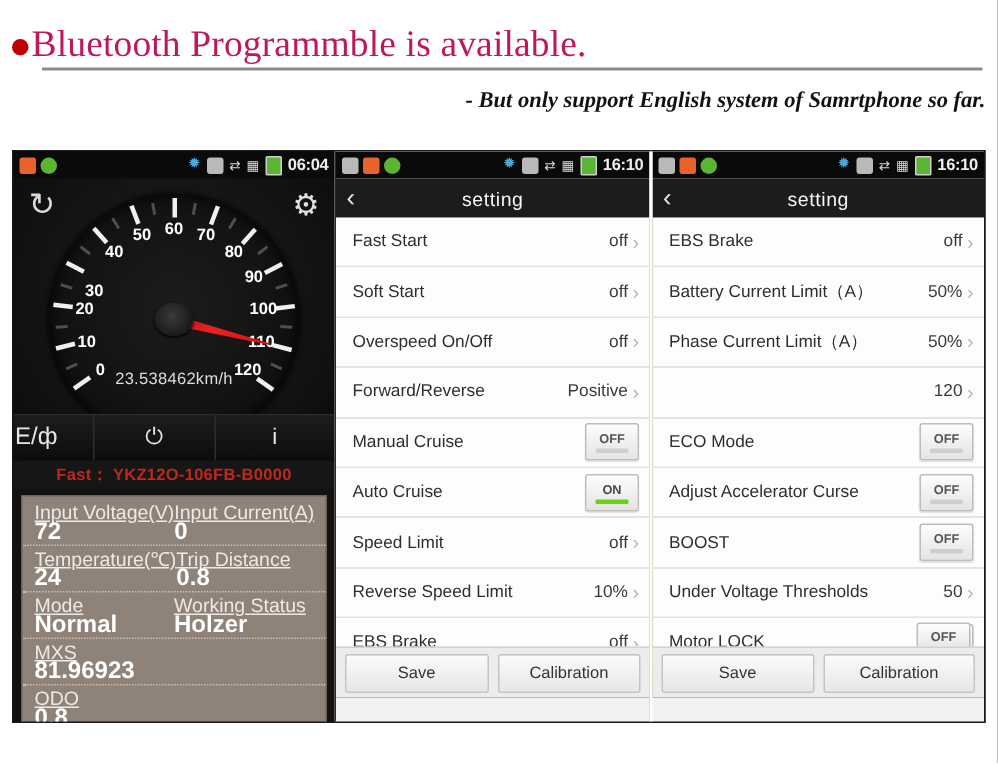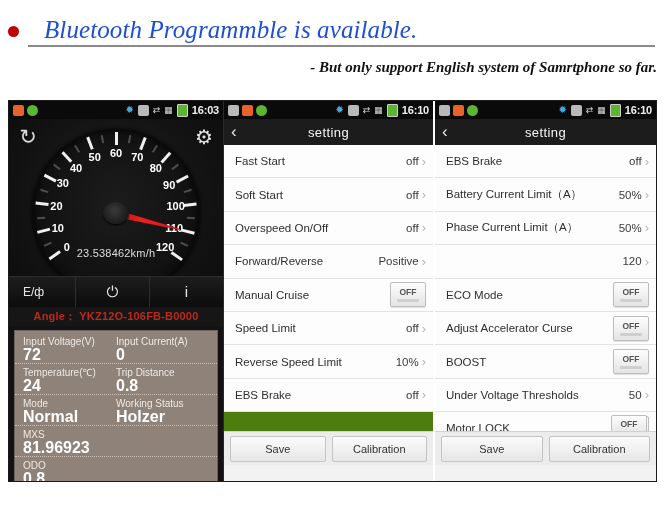--- a/index.html
+++ b/index.html
@@ -30,26 +30,24 @@
     width: 11px;
     height: 11px;
     border-radius: 50%;
     background: #c00000;
     flex: 0 0 auto;
     margin-right: 2px;
     margin-top: 2px;
   }
   .headline-text {
     font-family: "Liberation Serif", serif;
-    font-style: italic;
     font-size: 25px;
-    color: #1d4ed8;
+    color: #be185d;
     letter-spacing: 0.1px;
     white-space: nowrap;
-    margin-left: 23px;
   }
   .rule {
     margin: 1px 10px 0 28px;
     height: 2px;
     background: #8a8a8a;
   }
   .subline {
     font-family: "Liberation Serif", serif;
     font-style: italic;
     font-weight: bold;
@@ -202,21 +200,21 @@
   }
   .ctl {
     flex: 1;
     text-align: center;
     color: #e6e6e6;
     font-size: 15px;
     border-right: 1px solid #2e2e2e;
     line-height: 30px;
   }
   .ctl:last-child { border-right: none; }
-  .ctl-e { flex: 0 0 52px; font-size: 12px; text-align: left; padding-left: 14px; }
+  .ctl-e { flex: 0 0 52px; font-size: 16px; text-align: left; padding-left: 1px; }
 
   .model-bar {
     height: 19px;
     background: #161616;
     color: #c0271d;
     font-size: 11px;
     font-weight: bold;
     display: flex;
     align-items: center;
     justify-content: center;
@@ -234,23 +232,24 @@
   }
   .data-row {
     display: flex;
     padding: 3px 8px 2px 8px;
     border-bottom: 1px dotted #cdbfb5;
   }
   .data-row:last-child { border-bottom: none; flex-direction: column; }
   .data-cell { flex: 1; }
   .data-key {
     color: #efe9e4;
-    font-size: 10px;
+    font-size: 13px;
     line-height: 12px;
     white-space: nowrap;
+    text-decoration: underline;
   }
   .data-val {
     color: #ffffff;
     font-size: 16px;
     font-weight: bold;
     line-height: 13px;
   }
 
   
   .set-titlebar {
@@ -399,21 +398,21 @@
       <div class="sb-left">
         <span class="sb-ico ico-orange"></span>
         <span class="sb-ico ico-green"></span>
       </div>
       <div class="sb-right">
         <span class="sb-bt">✹</span>
         <span class="sb-ico ico-gallery"></span>
         <span class="sb-glyph">⇄</span>
         <span class="sb-glyph">▦</span>
         <span class="sb-batt"></span>
-        <span class="sb-time">16:03</span>
+        <span class="sb-time">06:04</span>
       </div>
     </div>
 
     <div class="dash-top">
       <div class="refresh-btn">↻</div>
       <div class="gear-btn">⚙</div>
 
       <div class="gauge-wrap">
         <div class="gauge-face"></div>
         <div id="gauge-ticks">
@@ -490,21 +489,21 @@
               <i></i>
             </div>
             <div class="tick" style="transform: rotate(395deg);">
               <i></i>
             </div>
           </div>
         <div id="gauge-labels">
             <div class="tick-label" style="left: 34.8509px; top: 118.415px;">0</div>
             <div class="tick-label" style="left: 25.8247px; top: 98.6846px;">10</div>
             <div class="tick-label" style="left: 24.4057px; top: 77.0344px;">20</div>
-            <div class="tick-label" style="left: 30.7794px; top: 54px;">30</div>
+            <div class="tick-label" style="left: 30.7794px; top: 65px;">30</div>
             <div class="tick-label" style="left: 44.1122px; top: 39.1785px;">40</div>
             <div class="tick-label" style="left: 62.661px; top: 27.9229px;">50</div>
             <div class="tick-label" style="left: 84px; top: 24px;">60</div>
             <div class="tick-label" style="left: 105.339px; top: 27.9229px;">70</div>
             <div class="tick-label" style="left: 123.888px; top: 39.1785px;">80</div>
             <div class="tick-label" style="left: 137.221px; top: 56.2951px;">90</div>
             <div class="tick-label" style="left: 143.594px; top: 77.0344px;">100</div>
             <div class="tick-label" style="left: 142.175px; top: 98.6846px;">110</div>
             <div class="tick-label" style="left: 133.149px; top: 118.415px;">120</div>
           </div>
@@ -515,21 +514,21 @@
         <div class="speed-readout">23.538462km/h</div>
       </div>
 
       <div class="dash-controls">
         <div class="ctl ctl-e">E/ф</div>
         <div class="ctl">⏻</div>
         <div class="ctl">i</div>
       </div>
     </div>
 
-    <div class="model-bar">Angle： YKZ12O-106FB-B0000</div>
+    <div class="model-bar">Fast： YKZ12O-106FB-B0000</div>
 
     <div class="data-panel" id="data-panel">
         <div class="data-row">
           <div class="data-cell">
             <div class="data-key">Input Voltage(V)</div>
             <div class="data-val">72</div>
           </div>
           <div class="data-cell">
             <div class="data-key">Input Current(A)</div>
             <div class="data-val">0</div>
@@ -626,20 +625,29 @@
           <div class="set-row">
             <div class="set-label">Manual Cruise</div>
             <div class="set-right">
               <div class="toggle">
                 <span>OFF</span>
                 <i></i>
               </div>
             </div>
           </div>
           <div class="set-row">
+            <div class="set-label">Auto Cruise</div>
+            <div class="set-right">
+              <div class="toggle on">
+                <span>ON</span>
+                <i></i>
+              </div>
+            </div>
+          </div>
+          <div class="set-row">
             <div class="set-label">Speed Limit</div>
             <div class="set-right">
               <div class="set-value">off</div>
               <div class="chevron">›</div>
             </div>
           </div>
           <div class="set-row">
             <div class="set-label">Reverse Speed Limit</div>
             <div class="set-right">
               <div class="set-value">10%</div>

